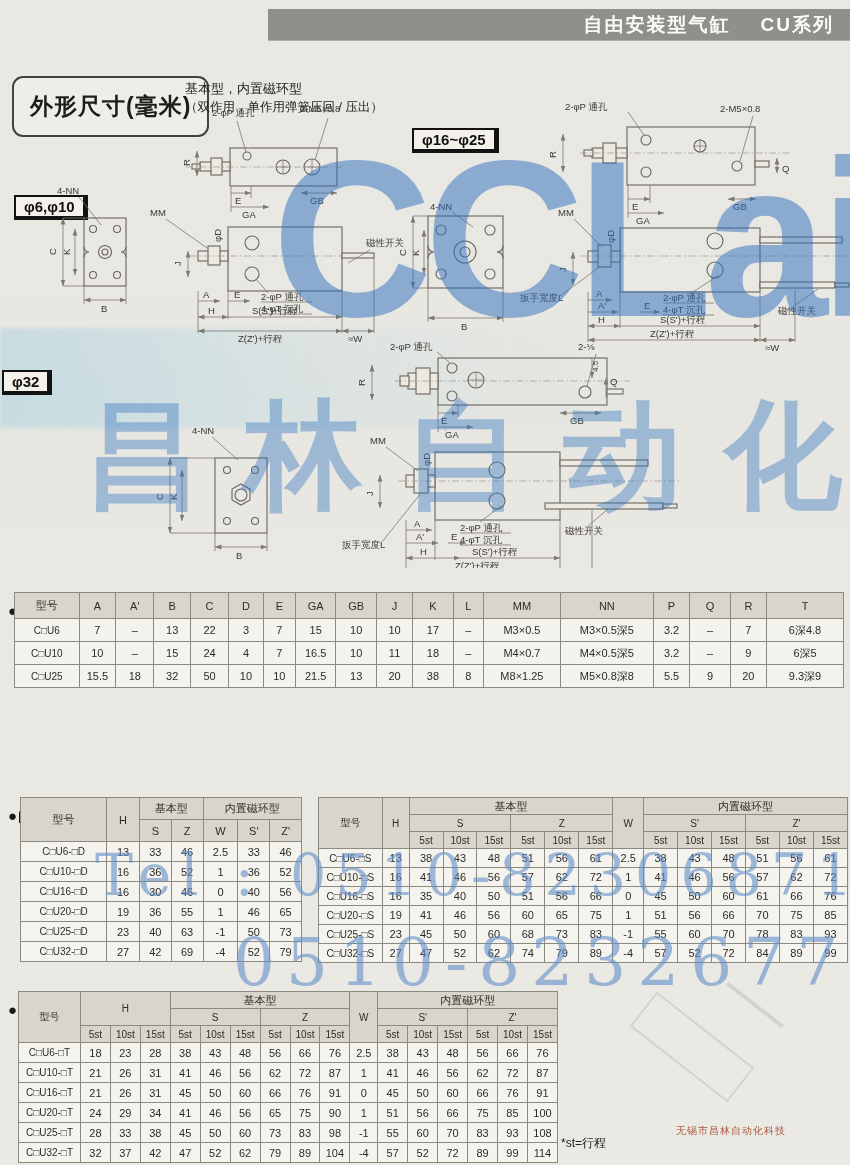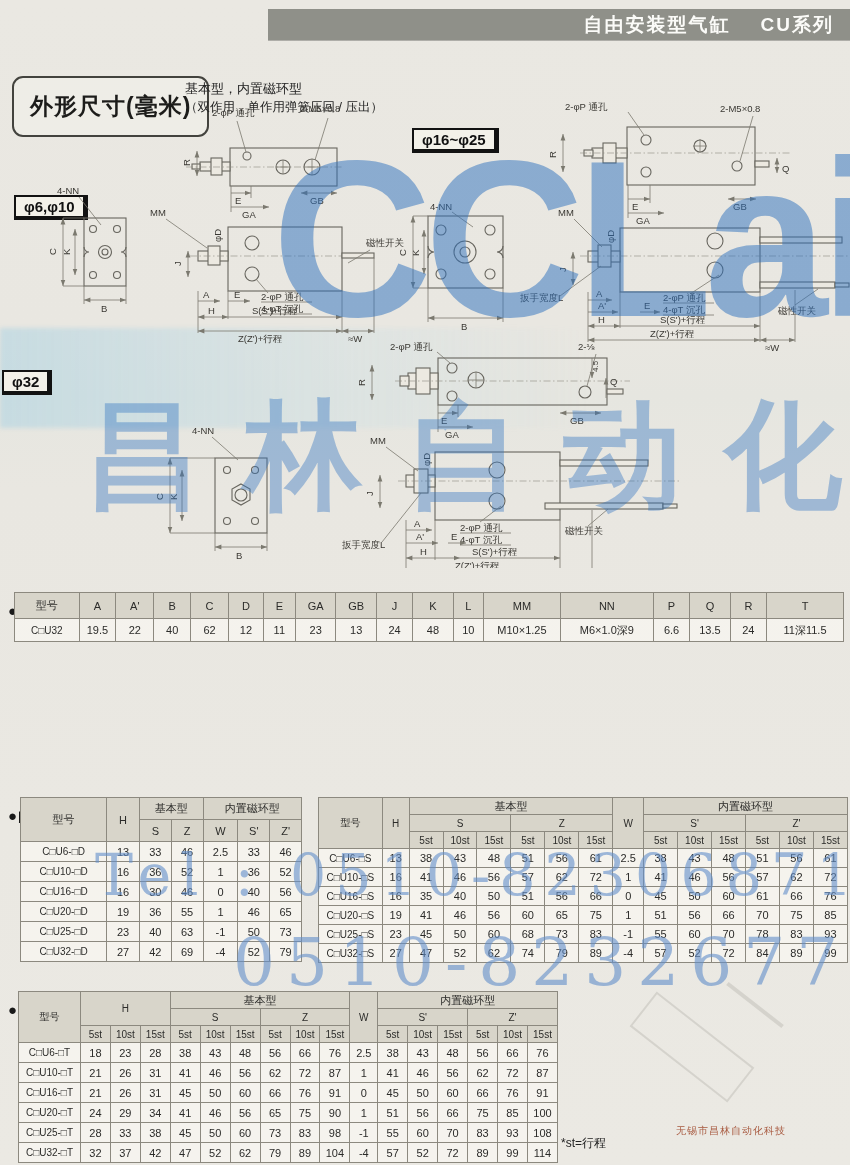--- a/index.html
+++ b/index.html
@@ -418,38 +418,78 @@
           <th>MM</th>
           <th>NN</th>
           <th>P</th>
           <th>Q</th>
           <th>R</th>
           <th>T</th>
         </tr>
       </thead>
       <tbody>
         <tr>
-          <td class="model">C□U32</td>
-          <td>19.5</td>
+          <td class="model">C□U6</td>
+          <td>7</td>
+          <td>–</td>
+          <td>13</td>
           <td>22</td>
-          <td>40</td>
-          <td>62</td>
-          <td>12</td>
+          <td>3</td>
+          <td>7</td>
+          <td>15</td>
+          <td>10</td>
+          <td>10</td>
+          <td>17</td>
+          <td>–</td>
+          <td>M3×0.5</td>
+          <td>M3×0.5深5</td>
+          <td>3.2</td>
+          <td>–</td>
+          <td>7</td>
+          <td>6深4.8</td>
+        </tr>
+        <tr>
+          <td class="model">C□U10</td>
+          <td>10</td>
+          <td>–</td>
+          <td>15</td>
+          <td>24</td>
+          <td>4</td>
+          <td>7</td>
+          <td>16.5</td>
+          <td>10</td>
           <td>11</td>
-          <td>23</td>
+          <td>18</td>
+          <td>–</td>
+          <td>M4×0.7</td>
+          <td>M4×0.5深5</td>
+          <td>3.2</td>
+          <td>–</td>
+          <td>9</td>
+          <td>6深5</td>
+        </tr>
+        <tr>
+          <td class="model">C□U25</td>
+          <td>15.5</td>
+          <td>18</td>
+          <td>32</td>
+          <td>50</td>
+          <td>10</td>
+          <td>10</td>
+          <td>21.5</td>
           <td>13</td>
-          <td>24</td>
-          <td>48</td>
-          <td>10</td>
-          <td>M10×1.25</td>
-          <td>M6×1.0深9</td>
-          <td>6.6</td>
-          <td>13.5</td>
-          <td>24</td>
-          <td>11深11.5</td>
+          <td>20</td>
+          <td>38</td>
+          <td>8</td>
+          <td>M8×1.25</td>
+          <td>M5×0.8深8</td>
+          <td>5.5</td>
+          <td>9</td>
+          <td>20</td>
+          <td>9.3深9</td>
         </tr>
       </tbody>
     </table>
 
   <div class="tbl-title" style="left:8px;top:771px;">●内置磁环型</div>
   <table class="t-double">
       <colgroup>
         <col style="width: 84px;">
         <col style="width: 32px;">
         <col style="width: 31px;">

